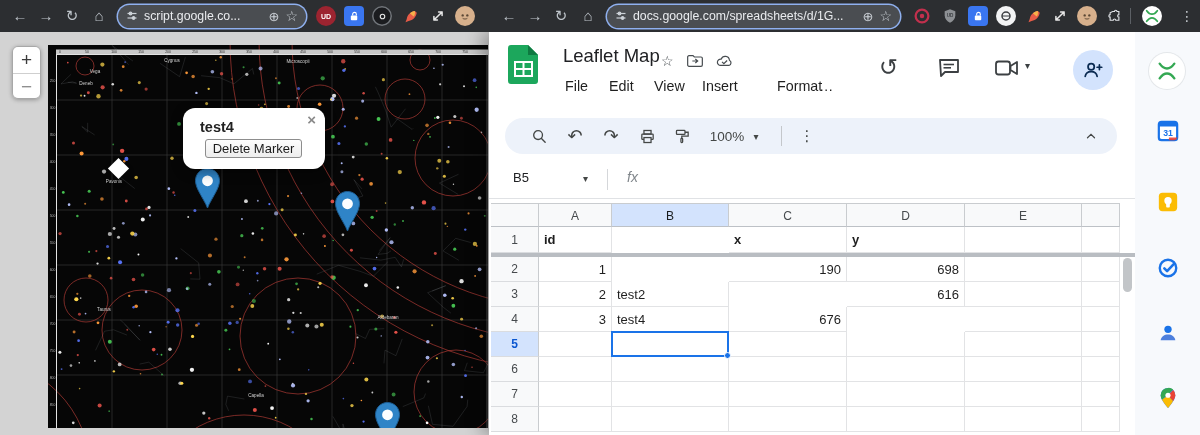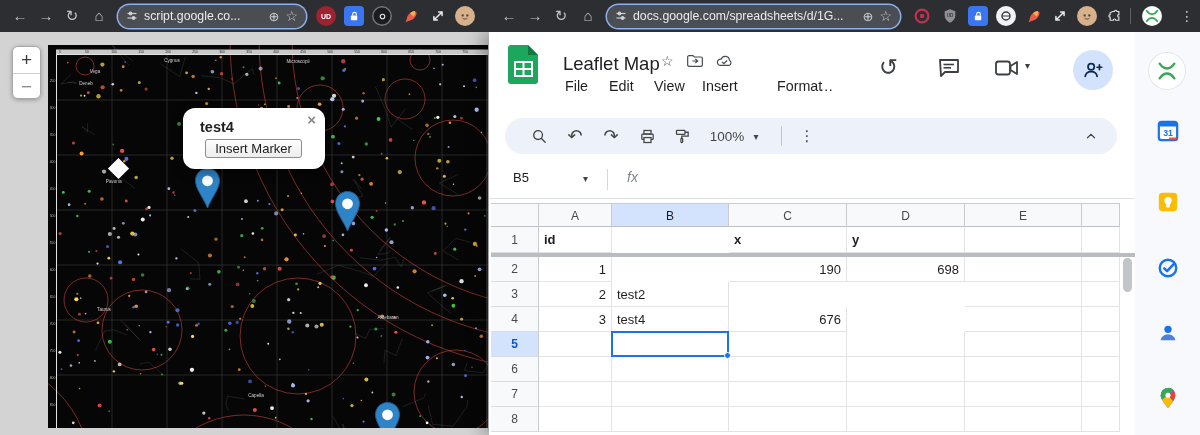--- a/index.html
+++ b/index.html
@@ -41,21 +41,21 @@
   .popup-close { position:absolute; right:9px; top:4px; font-size:15px; color:#8a8a8a; cursor:pointer;
                  font-weight:700; line-height:16px; }
   .popup-btn { position:absolute; left:22px; top:31px; width:97px; height:19px;
                background:linear-gradient(#fdfdfd,#ededed); border:1.5px solid #8d8d8d; border-radius:3px;
                font-size:13px; color:#1b1b1b; text-align:center; line-height:16px; cursor:pointer;
                font-family:"Liberation Sans","DejaVu Sans",sans-serif; }
 
   
   .right-win { position:absolute; left:489px; top:32px; width:711px; height:403px; background:#fff;
                box-shadow:-7px 0 16px rgba(0,0,0,.30); z-index:20; }
-  .sh-title { position:absolute; left:74px; top:13px; font-size:18.5px; color:#202124;margin-top:8px; }
+  .sh-title { position:absolute; left:74px; top:13px; font-size:18.5px; color:#202124; }
   .sh-titleicon { position:absolute; top:21px; color:#474c50; font-size:14px; }
   .menu-item { position:absolute; top:46px; height:22px; font-size:14.3px; color:#1f1f1f; cursor:pointer; }
   .hdr-ic { position:absolute; top:24px; cursor:pointer; }
   .share-circle { position:absolute; left:584px; top:18px; width:40px; height:40px; border-radius:50%;
                   background:#d3e3fd; display:flex; align-items:center; justify-content:center; cursor:pointer; }
   .toolbar { position:absolute; left:16px; top:86px; width:612px; height:36px; border-radius:18px; background:#edf2fa; }
   .tb-ic { position:absolute; top:0; height:36px; display:flex; align-items:center; justify-content:center;
            color:#444746; cursor:pointer; }
   .tb-text { font-size:13.5px; color:#444746; }
   .tb-div { position:absolute; top:8px; width:1px; height:20px; background:#c4c7cb; }
@@ -659,21 +659,21 @@
             </svg></div>
           <div class="marker" style="left: 326.5px; top: 357px;"><svg width="25" height="41" viewBox="0 0 25 41">
               <path d="M12.5 .5C19.3 .5 24.5 5.9 24.5 12.6c0 3-1.2 6.6-2.9 10C18.4 29 14.2 35.2 12.5 40 10.8 35.2 6.6 29 3.4 22.6 1.7 19.2 .5 15.6 .5 12.6.5 5.9 5.7 .5 12.5 .5Z" fill="#2f84c7" stroke="#1d5d92" stroke-width="1"></path>
               <circle cx="12.5" cy="12.8" r="5.4" fill="#fdfeff"></circle>
             </svg></div>
         </div>
       <div class="popup-tail"></div>
       <div class="popup">
         <span class="popup-title">test4</span>
         <span class="popup-close">×</span>
-        <button class="popup-btn">Insert Marker</button>
+        <button class="popup-btn">Delete Marker</button>
       </div>
     </div>
     <div class="leaflet-zoom">
       <div class="zbtn">+</div>
       <div class="zbtn">−</div>
     </div>
   </div>
 
   <div class="right-win">
 
@@ -788,20 +788,21 @@
           <div class="gcell" style="left: 48px; width: 73px; line-height: 25px; text-align: right;">1</div>
           <div class="gcell" style="left: 238px; width: 118px; line-height: 25px; text-align: right;">190</div>
           <div class="gcell" style="left: 356px; width: 118px; line-height: 25px; text-align: right;">698</div>
           <div class="gcell" style="left: 474px; width: 117px; line-height: 25px;"></div>
           <div class="gcell" style="left: 591px; width: 38px; line-height: 25px;"></div>
         </div>
         <div class="grow" style="height: 25px;">
           <div class="rnum" style="width: 48px; line-height: 25px;">3</div>
           <div class="gcell" style="left: 48px; width: 73px; line-height: 25px; text-align: right;">2</div>
           <div class="gcell" style="left: 121px; width: 117px; line-height: 25px;">test2</div>
+          <div class="gcell" style="left: 356px; width: 118px; line-height: 25px; text-align: right;">616</div>
           <div class="gcell" style="left: 474px; width: 117px; line-height: 25px;"></div>
           <div class="gcell" style="left: 591px; width: 38px; line-height: 25px;"></div>
         </div>
         <div class="grow" style="height: 25px;">
           <div class="rnum" style="width: 48px; line-height: 25px;">4</div>
           <div class="gcell" style="left: 48px; width: 73px; line-height: 25px; text-align: right;">3</div>
           <div class="gcell" style="left: 121px; width: 117px; line-height: 25px;">test4</div>
           <div class="gcell" style="left: 238px; width: 118px; line-height: 25px; text-align: right;">676</div>
           <div class="gcell" style="left: 474px; width: 117px; line-height: 25px;"></div>
           <div class="gcell" style="left: 591px; width: 38px; line-height: 25px;"></div>

